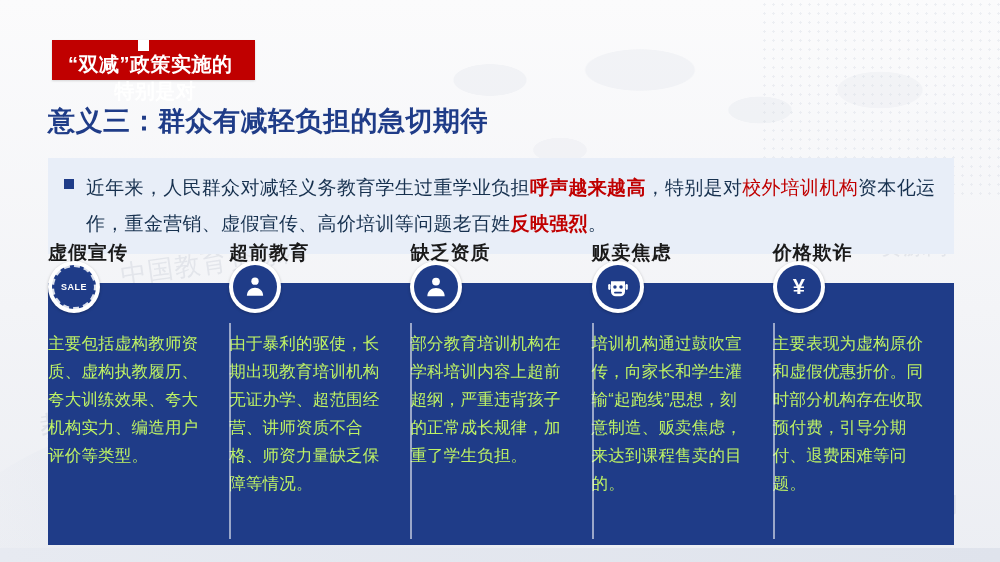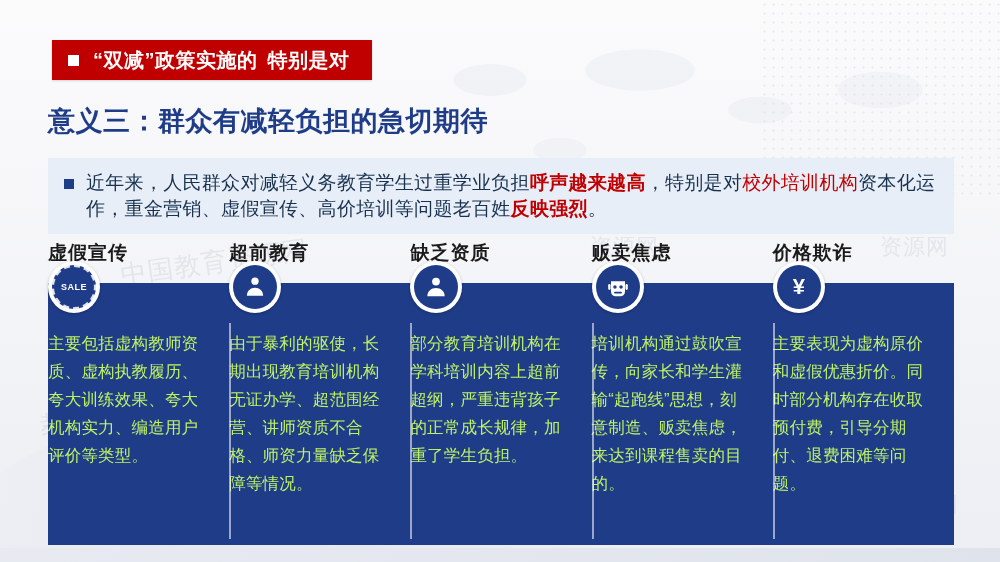--- a/index.html
+++ b/index.html
@@ -81,20 +81,21 @@
     background: #c00000;
     color: #ffffff;
     height: 40px;
     display: flex;
     align-items: center;
     padding: 0 22px 0 16px;
     font-size: 20px;
     font-weight: bold;
     letter-spacing: .5px;
     box-shadow: 0 1px 2px rgba(0,0,0,.15);
+    flex-direction: column;
   }
   .section-tag .sq {
     width: 11px;
     height: 11px;
     background: #ffffff;
     margin-right: 14px;
     flex: 0 0 auto;
   }
   .section-tag .tag-txt2 { margin-left: 10px; }
 
@@ -123,21 +124,21 @@
   .para-row { display: flex; }
   .para-bullet {
     width: 10px;
     height: 10px;
     background: #1f3c88;
     margin: 9px 12px 0 0;
     flex: 0 0 auto;
   }
   .para-text {
     font-size: 19px;
-    line-height: 26px;
+    line-height: 36px;
     color: #17314f;
     letter-spacing: .3px;
   }
   .red { color: #c00000; font-weight: bold; }
   .redn { color: #c00000; }
 
   
   .col-heads {
     position: absolute;
     left: 48px;

